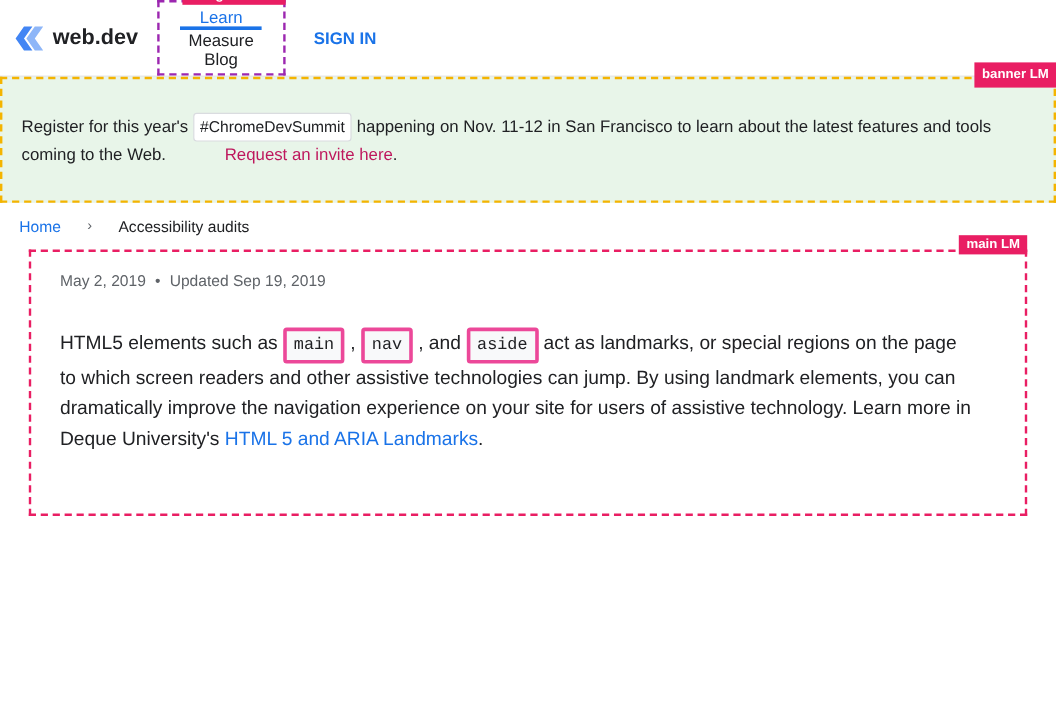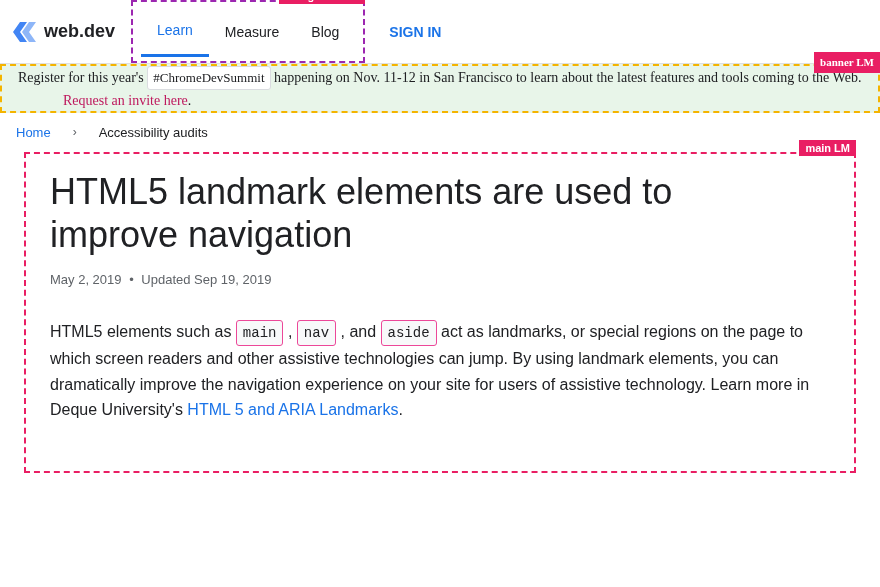--- a/index.html
+++ b/index.html
@@ -30,20 +30,21 @@
       font-weight: 600;
       color: #202124;
     }
     .nav-area {
       display: flex;
       align-items: center;
       height: 100%;
       position: relative;
       border: 2px dashed #9c27b0;
       padding: 4px 8px;
+      flex-direction: column;
     }
     .nav-lm-badge {
       position: absolute;
       top: -14px;
       right: -2px;
       background: #e91e63;
       color: white;
       font-size: 11px;
       font-weight: bold;
       padding: 2px 6px;
@@ -102,27 +103,26 @@
       color: #1a73e8;
       cursor: pointer;
       background: none;
       border: none;
       white-space: nowrap;
     }
 
     
     .banner {
       background: #e8f5e9;
-      padding: 0 16px;
+      padding: 28px 16px;
       font-size: 14px;
       color: #202124;
       line-height: 1.5;
       position: relative;
       border: 2px dashed #f4b400;
-      font-family: Liberation Serif, serif;
     }
     .banner-lm-badge {
       position: absolute;
       top: -14px;
       right: -2px;
       background: #e91e63;
       color: white;
       font-size: 11px;
       font-weight: bold;
       padding: 2px 6px;
@@ -202,21 +202,21 @@
       color: #202124;
       line-height: 1.6;
       max-width: 760px;
     }
     .article-body p {
       margin-bottom: 16px;
     }
     .code-tag {
       display: inline-block;
       background: #f8f9fa;
-      border: 1px solid #ec4899;
+      border: 3px solid #ec4899;
       border-radius: 3px;
       padding: 1px 6px;
       font-family: 'Courier New', Courier, monospace;
       font-size: 14px;
       color: #202124;
     }
     .article-link {
       color: #1a73e8;
       text-decoration: none;
     }
@@ -254,21 +254,20 @@
 
 <nav class="breadcrumb">
   <a href="#">Home</a>
   <span class="breadcrumb-chevron">›</span>
   <span class="breadcrumb-current">Accessibility audits</span>
 </nav>
 
 <main class="main-content">
   <div class="main-lm-badge">main LM</div>
 
-  <h1 class="article-title">HTML5 landmark elements are used to improve navigation</h1>
 
   <div class="article-meta">
     <span>May 2, 2019</span>
     <span>•</span>
     <span>Updated Sep 19, 2019</span>
   </div>
 
   <div class="article-body">
     <p>
       <span>HTML5 elements such as</span>

